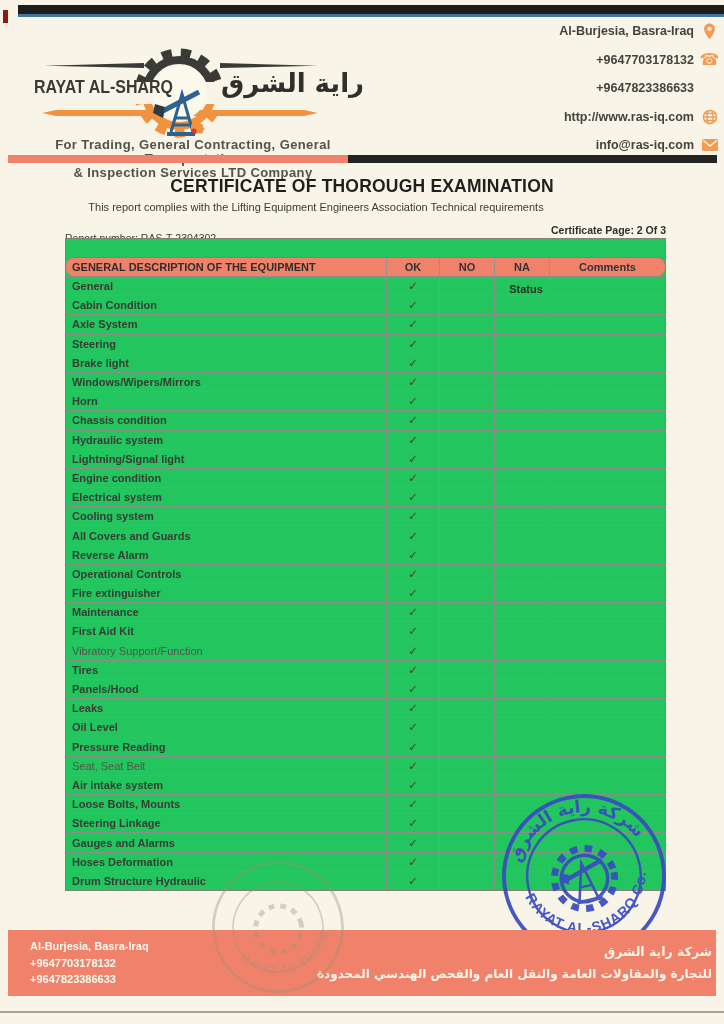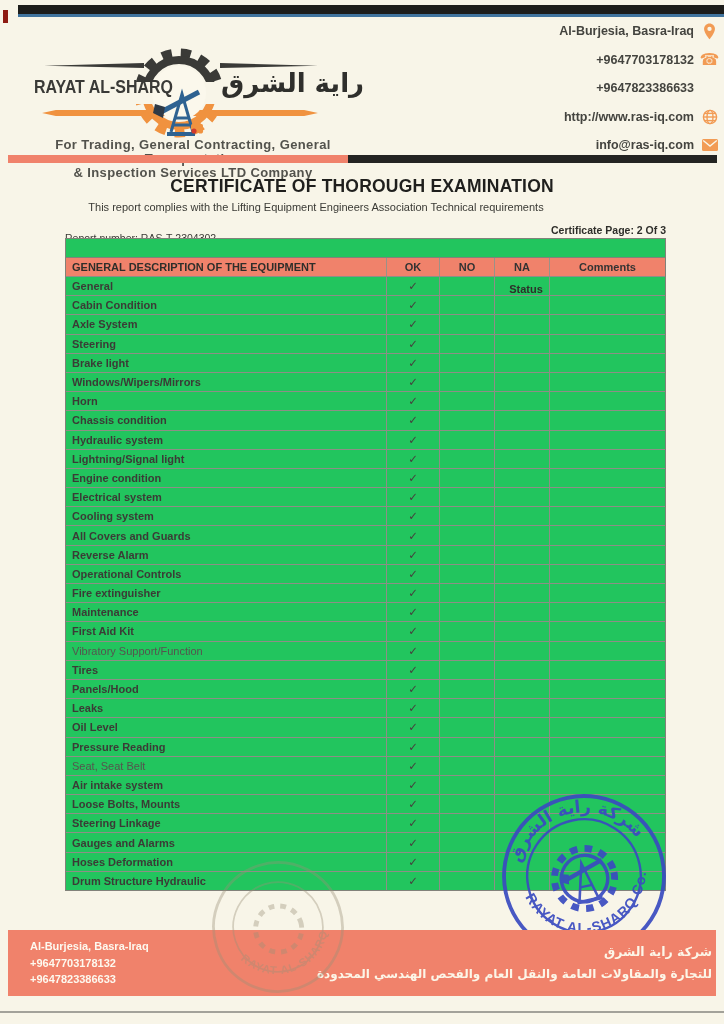--- a/index.html
+++ b/index.html
@@ -49,21 +49,21 @@
   .report-row{position:absolute;left:65px;top:224px;width:601px;display:flex;justify-content:space-between;}
   .report-num{font-size:10.5px;color:#3A3A35;margin-top:8px;}
   .cert-page{font-size:10.5px;font-weight:bold;color:#2E2E2A;}
 
   
   .tbl{position:absolute;left:65px;top:238px;width:601px;border:1px solid #82827A;box-sizing:border-box;background:#22c55e;}
   .h1{display:grid;grid-template-columns:320px 1fr;height:18px;}
   .h1 .cell{display:flex;align-items:center;box-sizing:border-box;}
   .h1 .desc{padding-left:6px;font-size:11px;font-weight:bold;color:#2E2E2A;}
   .h1 .status{justify-content:center;font-size:11px;font-weight:bold;color:#2E2E2A;border-left:1px solid #82827A;margin-top:44px;}
-  .h2{display:grid;grid-template-columns:320px 53px 55px 55px 1fr;height:18px;background:#F0826B;border-top:1px solid #82827A;}
+  .h2{display:grid;grid-template-columns:320px 53px 55px 55px 1fr;height:18px;background:#F0826B;border-top:1px solid #82827A;border-radius:8px;}
   .h2 .cell{display:flex;align-items:center;justify-content:center;font-size:11px;font-weight:bold;color:#333;
             border-left:1px solid #9a9288;box-sizing:border-box;}
   .h2 .cell:first-child{border-left:none;}
   .trow{display:grid;grid-template-columns:320px 53px 55px 55px 1fr;height:18.19px;border-top:1px solid #8E8E86;}
   .trow .cell{display:flex;align-items:center;border-left:1px solid #8E8E86;box-sizing:border-box;font-size:11px;}
   .trow .cell:first-child{border-left:none;padding-left:6px;font-weight:bold;color:#3B3B36;}
   .trow.muted .cell:first-child{font-weight:normal;color:#55554E;}
   .trow .ck{justify-content:center;color:#44443E;font-size:11.5px;}
 
   

